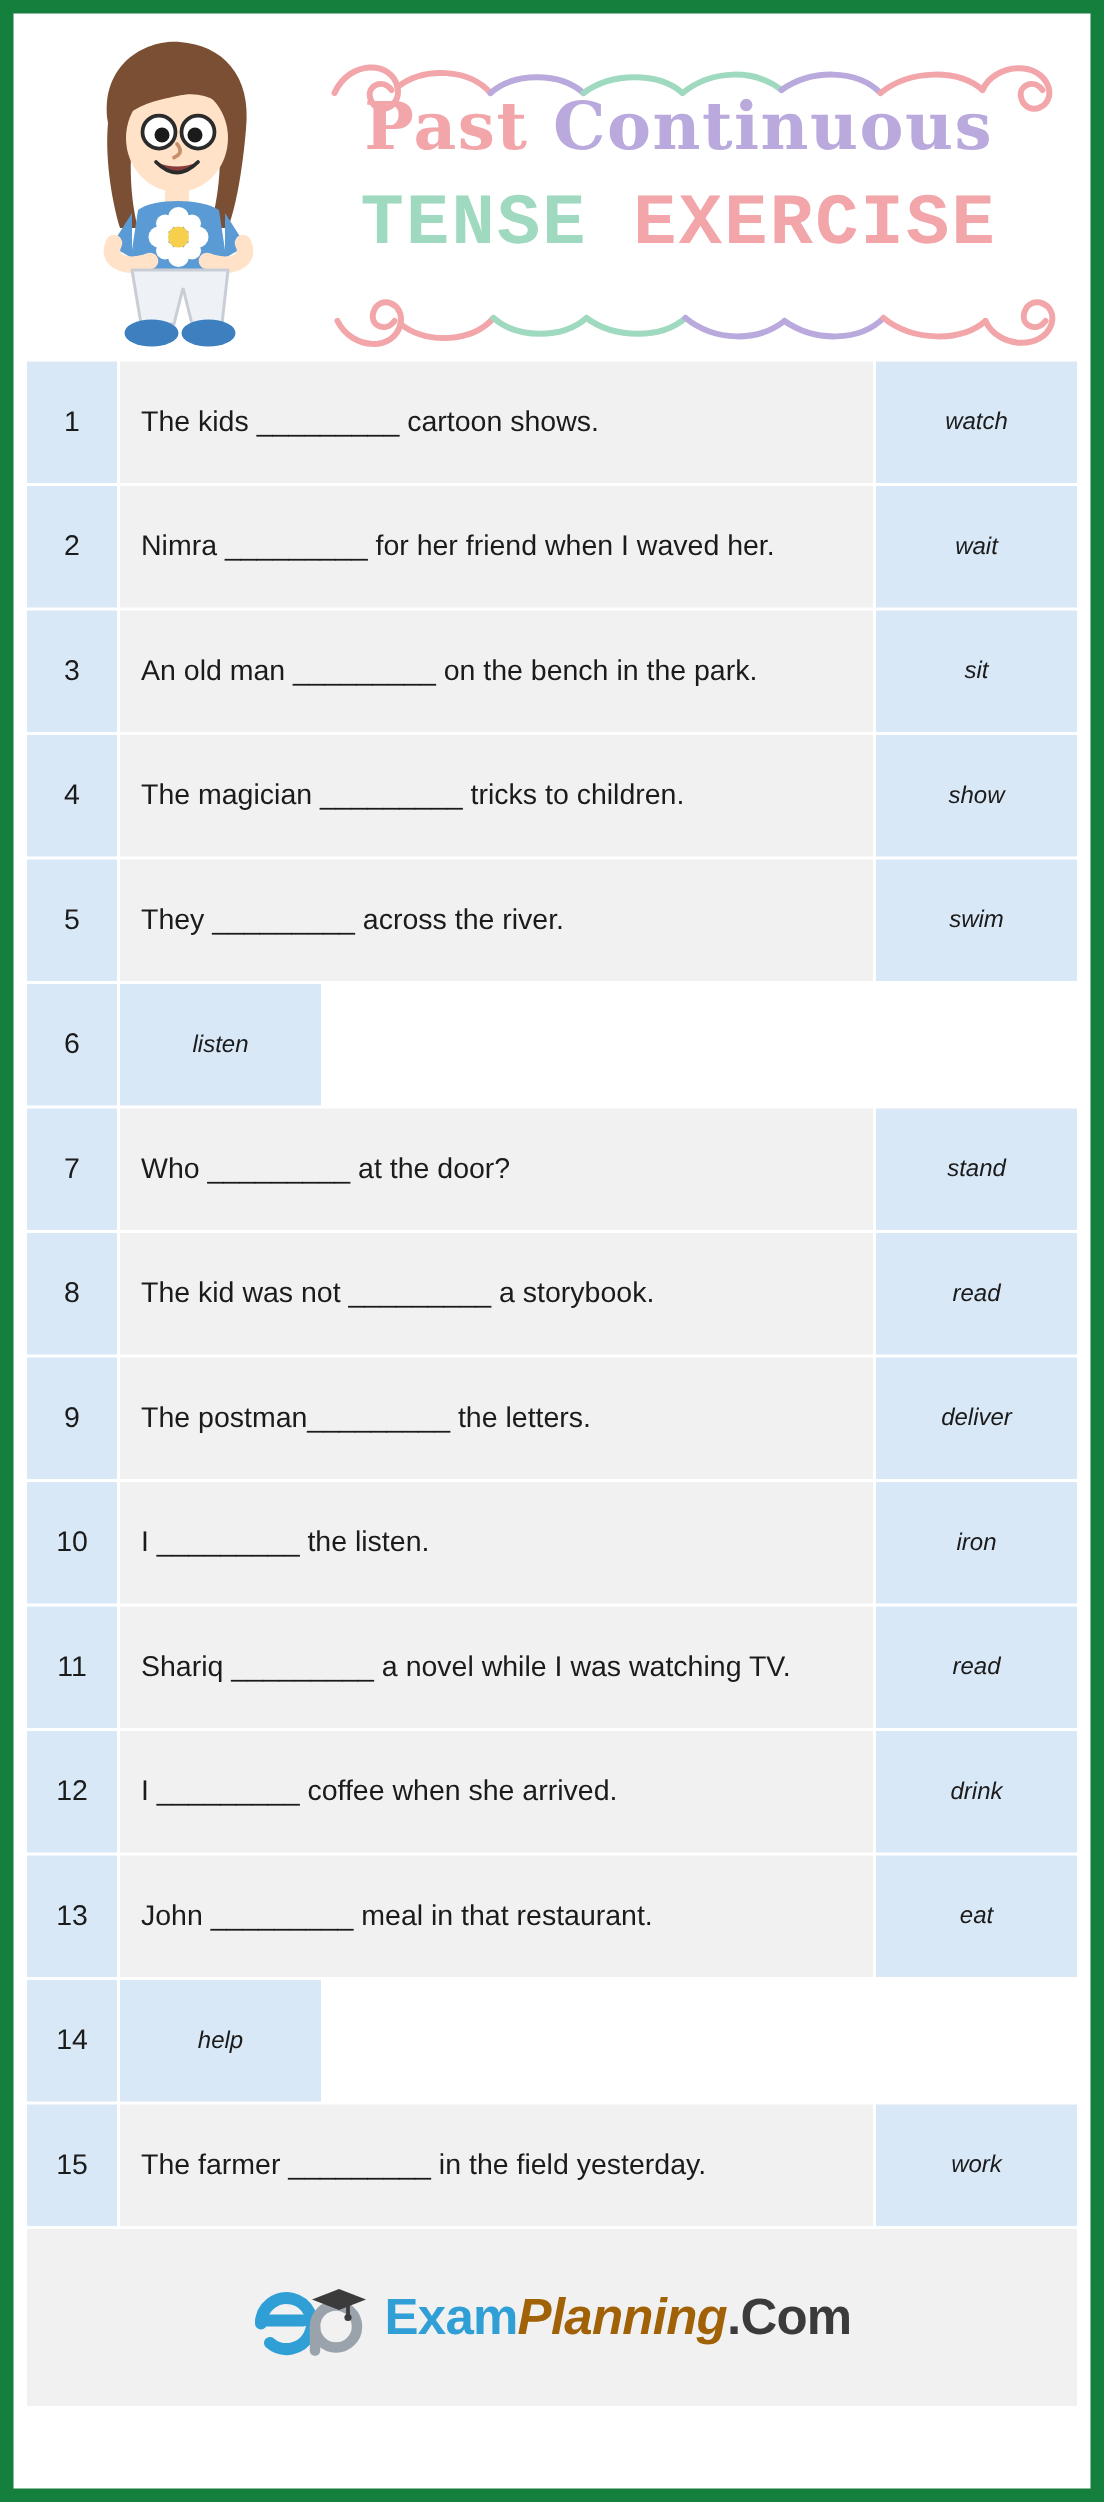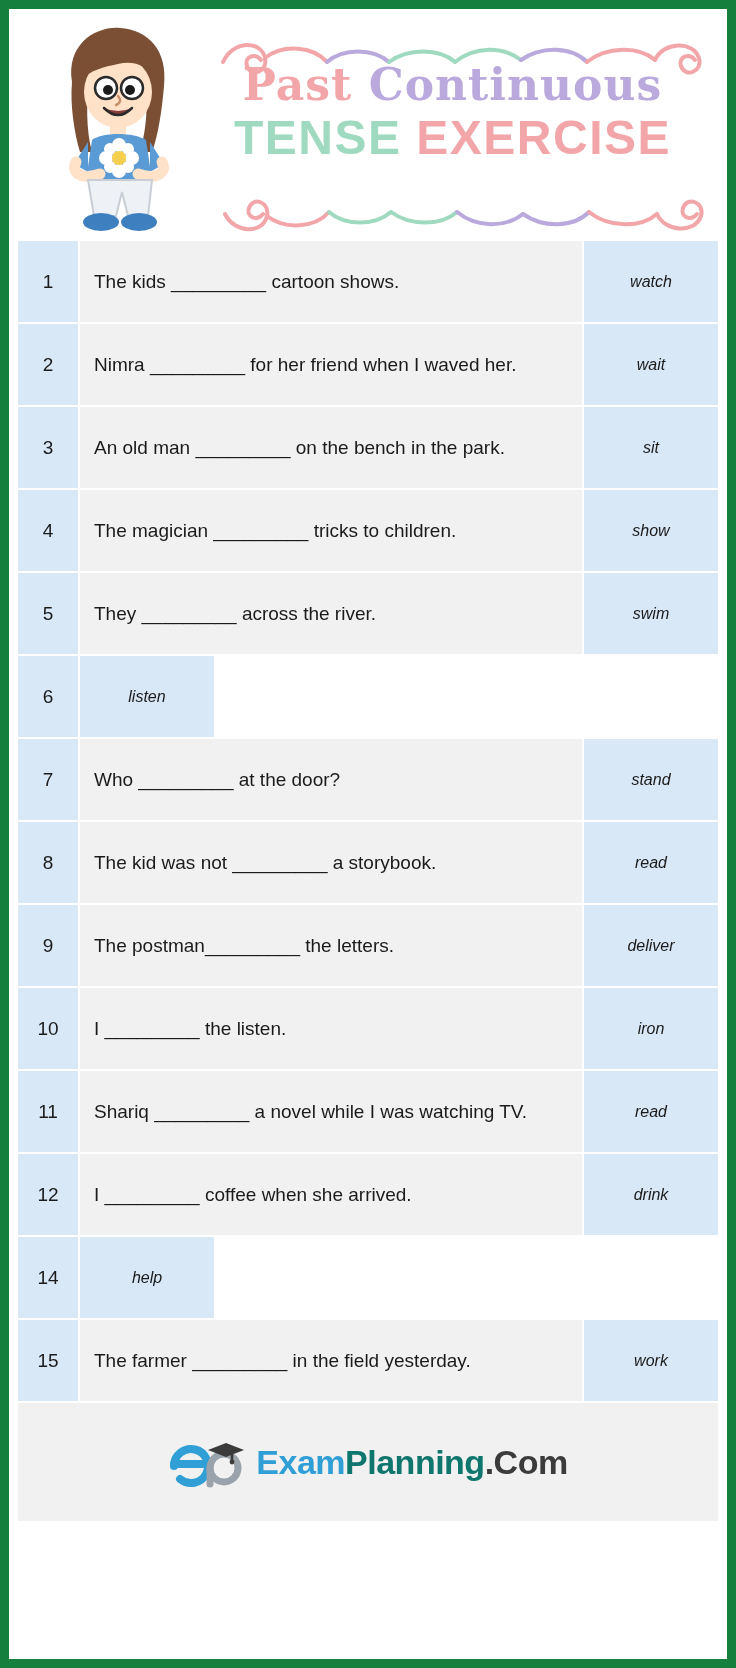--- a/index.html
+++ b/index.html
@@ -47,26 +47,26 @@
     font-family: "DejaVu Serif", serif;
     font-size: 44px;
     font-weight: bold;
     letter-spacing: 1px;
     margin-top: 34px;
     line-height: 1.05;
   }
   .t-past   { color: #f2a6a9; }
   .t-cont   { color: #b9a9dd; }
   .title-line2 {
-    font-family: Liberation Sans, sans-serif;
+    font-family: Liberation Mono, monospace;
     font-size: 48px;
     font-weight: bold;
     letter-spacing: 1.5px;
     line-height: 1.1;
-    margin-top: 4px;
+    margin-top: 16px;
   }
   .t-tense  { color: #9fd9bf; }
   .t-ex     { color: #f2a6a9; }
 
   
   .swirl {
     position: absolute;
     pointer-events: none;
   }
   .swirl-top { left: 185px; top: 14px; }
@@ -147,21 +147,21 @@
     height: 52px;
     position: relative;
   }
   .brand {
     font-size: 34px;
     font-weight: bold;
     letter-spacing: -0.5px;
     font-family: "Liberation Sans", sans-serif;
   }
   .brand .b-exam { color: #2f9fd6; }
-  .brand .b-plan { color: #0f766e; }
+  .brand .b-plan { color: #a16207; font-style: italic; }
   .brand .b-dot  { color: #3b3b3b; }
 </style>
 </head>
 <body>
 
 <div class="page">
   <div class="inner">
 
     <div class="header">
 
@@ -316,20 +316,25 @@
         <div class="cell-sentence">Shariq _________ a novel while I was watching TV.</div>
         <div class="cell-verb">read</div>
       </div>
 
       <div class="row">
         <div class="cell-num">12</div>
         <div class="cell-sentence">I _________ coffee when she arrived.</div>
         <div class="cell-verb">drink</div>
       </div>
 
+      <div class="row">
+        <div class="cell-num">13</div>
+        <div class="cell-sentence">John _________ meal in that restaurant.</div>
+        <div class="cell-verb">eat</div>
+      </div>
 
       <div class="row">
         <div class="cell-num">14</div>
         <div class="cell-verb">help</div>
       </div>
 
       <div class="row">
         <div class="cell-num">15</div>
         <div class="cell-sentence">The farmer _________ in the field yesterday.</div>
         <div class="cell-verb">work</div>

